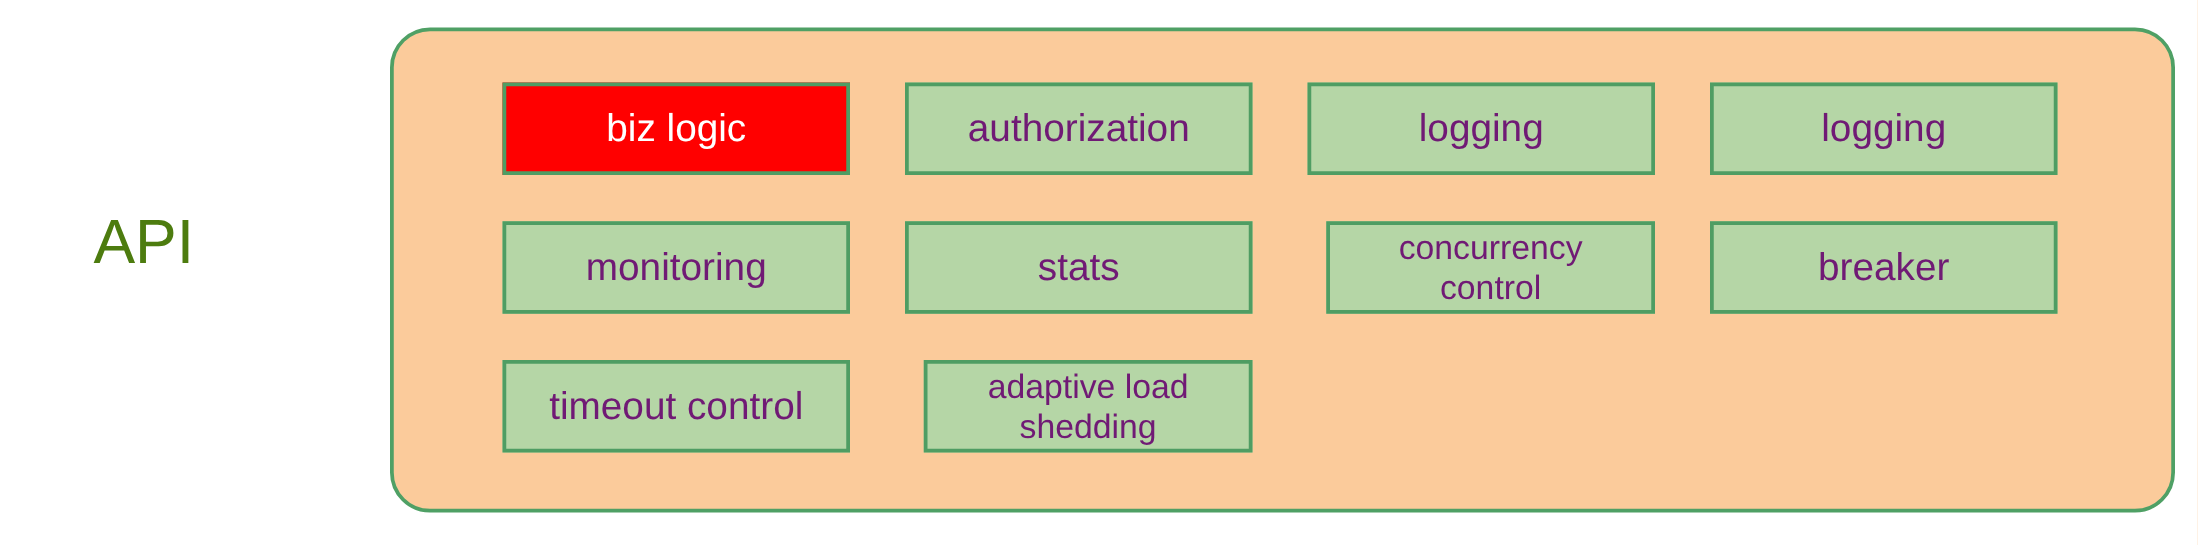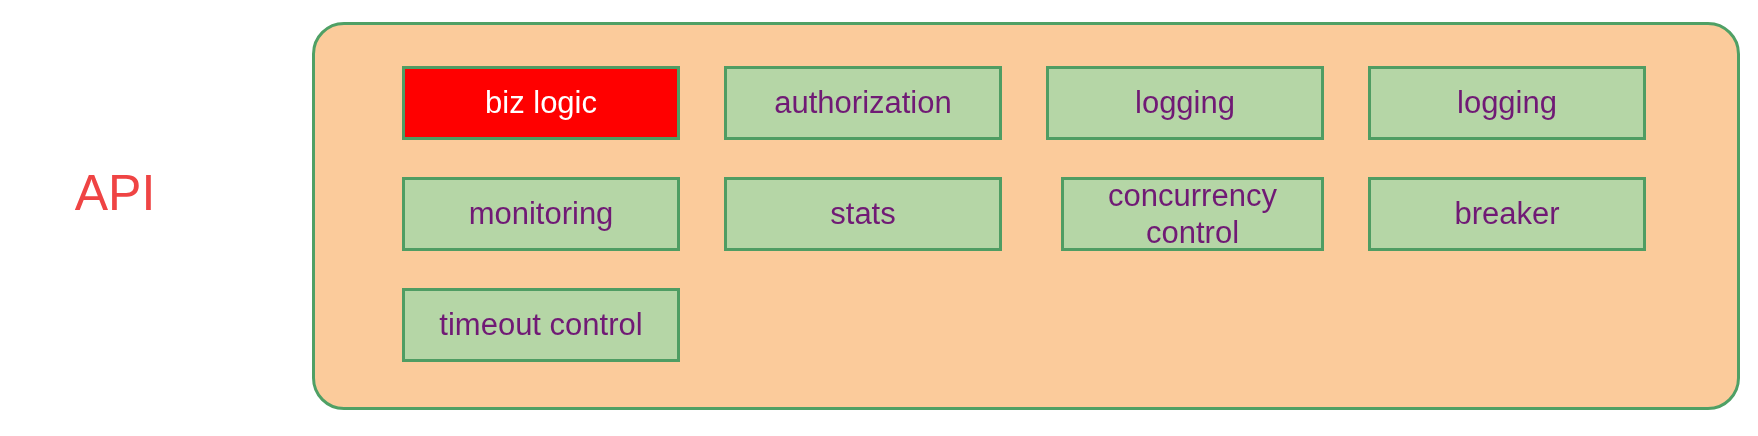--- a/index.html
+++ b/index.html
@@ -12,21 +12,21 @@
   }
   .stage { position: absolute; inset: 0; }
 
   .gateway-title {
     position: absolute;
     left: 5px; top: 162px;
     width: 220px;
     text-align: center;
     font-size: 50px;
     line-height: 62px;
-    color: #ef4444;
+    color: #4d7c0f;
   }
 
   .gateway-container {
     position: absolute;
     left: 312px; top: 22px;
     width: 1428px; height: 388px;
     background: var(--container-fill, #fbcb9b);
     border: 3px solid var(--container-border, #4fa065);
     border-radius: 32px;
   }
@@ -44,21 +44,21 @@
   .cell {
     background: var(--box-fill, #b5d6a6);
     border: 3px solid var(--box-border, #4f9d63);
     display: flex;
     align-items: center;
     justify-content: center;
     text-align: center;
     font-size: 31px;
     color: #701a75;
   }
-  .cell.small { font-size: 31px; line-height: 1.2; margin-left: 15px; }
+  .cell.small { font-size: 27px; line-height: 1.2; margin-left: 15px; }
   .cell.small .cell-label { display: inline-block; max-width: 212px; }
   .cell.highlight {
     background: var(--highlight-fill, #ff0000);
     color: var(--highlight-text, #ffffff);
   }
 </style>
 </head>
 <body>
 
 <div class="stage">
@@ -92,16 +92,19 @@
       <div class="cell small">
         <span class="cell-label">concurrency control</span>
       </div>
 
       <div class="cell">
         <span class="cell-label">breaker</span>
       </div>
       <div class="cell">
         <span class="cell-label">timeout control</span>
       </div>
+      <div class="cell small">
+        <span class="cell-label">adaptive load shedding</span>
+      </div>
 
     </div>
   </div>
 </div>
 
 </body></html>

